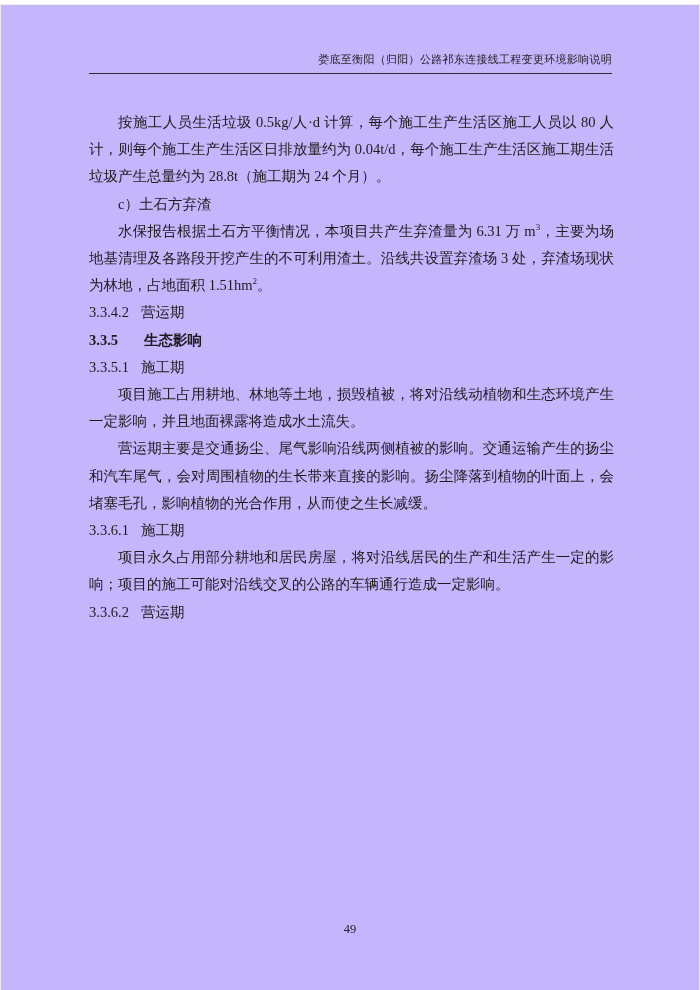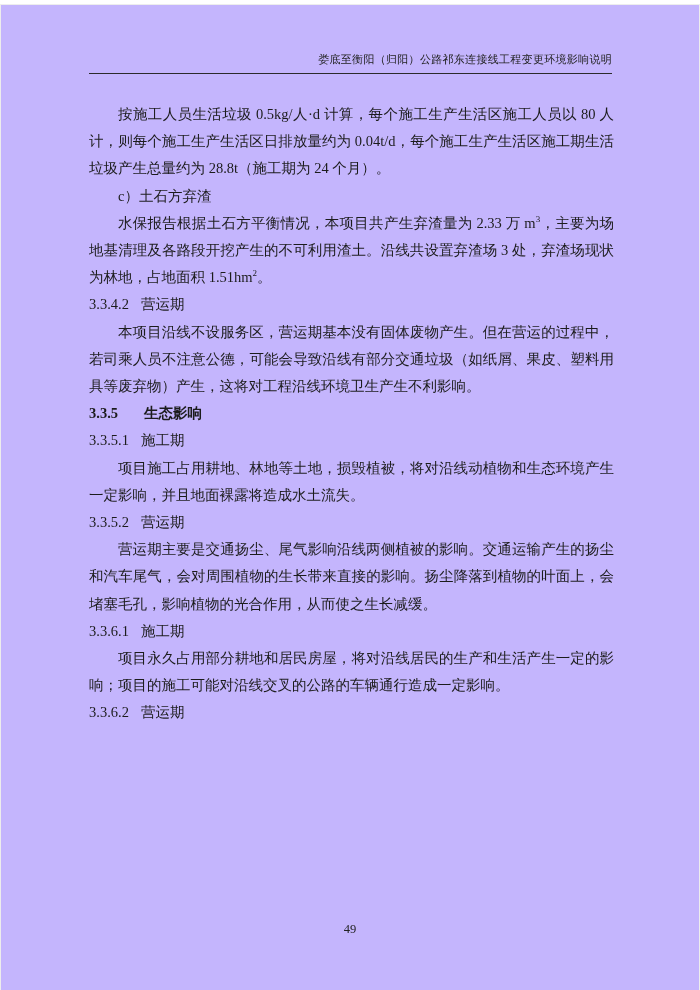--- a/index.html
+++ b/index.html
@@ -35,21 +35,21 @@
   .header-rule {
     position: absolute;
     top: 68px;
     left: 88px;
     right: 87px;
     height: 0;
     border-top: 1.5px solid #2b2b2b;
   }
   .doc-body {
     position: absolute;
-    top: 96px;
+    top: 104px;
     left: 88px;
     width: 525px;
     font-size: 14.5px;
     line-height: 27.2px;
     text-align: justify;
     text-justify: inter-ideograph;
   }
   .doc-body p {
     margin: 0;
     padding: 0;
@@ -84,27 +84,25 @@
 </head>
 <body>
 
 <div class="page">
   <div class="header">娄底至衡阳（归阳）公路祁东连接线工程变更环境影响说明</div>
   <div class="header-rule"></div>
 
   <div class="doc-body">
       <p class="paragraph"><span>按施工人员生活垃圾 0.5kg/人·d 计算，每个施工生产生活区施工人员以 80 人计，则每个施工生产生活区日排放量约为 0.04t/d，每个施工生产生活区施工期生活垃圾产生总量约为 28.8t（施工期为 24 个月）。</span></p>
       <p class="list-item"><span>c）土石方弃渣</span></p>
-      <p class="paragraph"><span>水保报告根据土石方平衡情况，本项目共产生弃渣量为 2.33 万 m</span><sup>3</sup><span>，主要为场地基清理及各路段开挖产生的不可利用渣土。沿线共设置弃渣场 3 处，弃渣场现状为林地，占地面积 1.51hm</span><sup>2</sup><span>。</span></p>
+      <p class="paragraph"><span>水保报告根据土石方平衡情况，本项目共产生弃渣量为 6.31 万 m</span><sup>3</sup><span>，主要为场地基清理及各路段开挖产生的不可利用渣土。沿线共设置弃渣场 3 处，弃渣场现状为林地，占地面积 1.51hm</span><sup>2</sup><span>。</span></p>
       <p class="heading4"><span class="num">3.3.4.2</span><span class="ttl">营运期</span></p>
-      <p class="paragraph"><span>本项目沿线不设服务区，营运期基本没有固体废物产生。但在营运的过程中，若司乘人员不注意公德，可能会导致沿线有部分交通垃圾（如纸屑、果皮、塑料用具等废弃物）产生，这将对工程沿线环境卫生产生不利影响。</span></p>
       <p class="heading3"><span class="num">3.3.5</span><span class="ttl">生态影响</span></p>
       <p class="heading4"><span class="num">3.3.5.1</span><span class="ttl">施工期</span></p>
       <p class="paragraph"><span>项目施工占用耕地、林地等土地，损毁植被，将对沿线动植物和生态环境产生一定影响，并且地面裸露将造成水土流失。</span></p>
-      <p class="heading4"><span class="num">3.3.5.2</span><span class="ttl">营运期</span></p>
       <p class="paragraph"><span>营运期主要是交通扬尘、尾气影响沿线两侧植被的影响。交通运输产生的扬尘和汽车尾气，会对周围植物的生长带来直接的影响。扬尘降落到植物的叶面上，会堵塞毛孔，影响植物的光合作用，从而使之生长减缓。</span></p>
       <p class="heading4"><span class="num">3.3.6.1</span><span class="ttl">施工期</span></p>
       <p class="paragraph"><span>项目永久占用部分耕地和居民房屋，将对沿线居民的生产和生活产生一定的影响；项目的施工可能对沿线交叉的公路的车辆通行造成一定影响。</span></p>
       <p class="heading4"><span class="num">3.3.6.2</span><span class="ttl">营运期</span></p>
     </div>
 
   <div class="footer">49</div>
 </div>
 
 </body></html>

